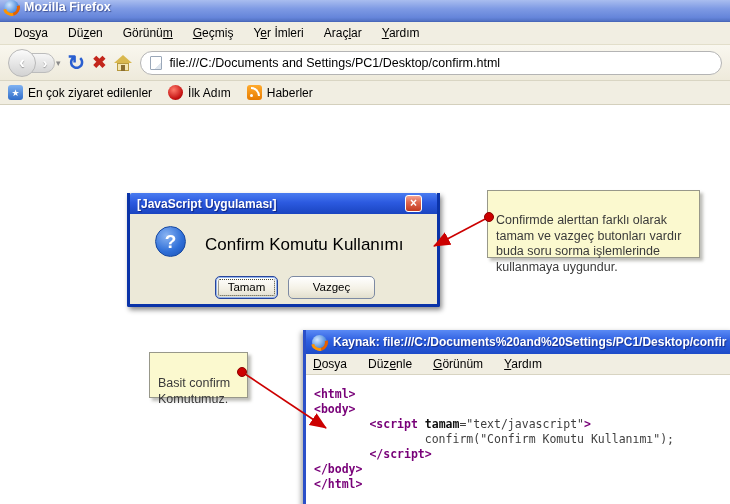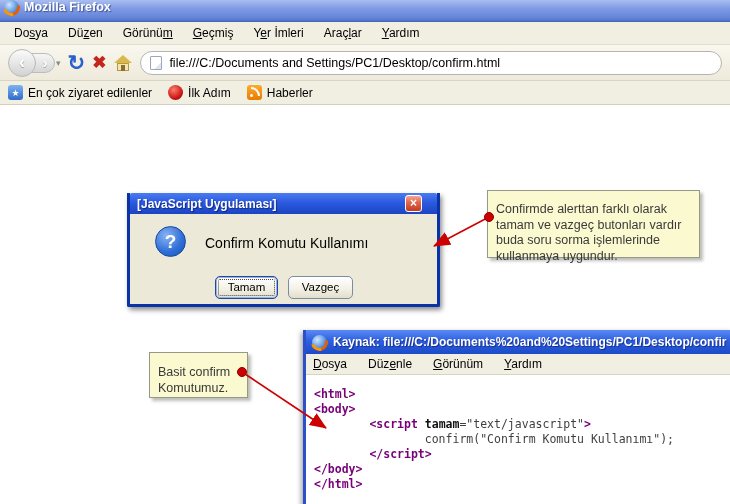--- a/index.html
+++ b/index.html
@@ -87,35 +87,35 @@
   .dlg-close {
     width:17px; height:17px; border-radius:3px; border:1px solid #fff;
     background:linear-gradient(180deg,#f5a492,#e06a50 40%,#c23a20);
     color:#fff; font-size:12px; font-weight:bold; line-height:15px; text-align:center; text-shadow:none;
   }
   .dlg-body { position:relative; height:90px; }
   .q-icon { position:absolute; left:25px; top:12px; width:31px; height:31px; border-radius:50%;
     background:radial-gradient(circle at 36% 30%, #8ab4f2, #2f6fd8 58%, #1a4fb0);
     border:1px solid #1648a0; color:#fff; font-size:19px; font-weight:bold;
     display:flex; align-items:center; justify-content:center; }
-  .dlg-msg { position:absolute; left:75px; top:21px; font-size:14px; color:#000; }
+  .dlg-msg { position:absolute; left:75px; top:21px; font-size:17px; color:#000; }
   .xp-btn {
     position:absolute; top:62px; height:23px; font-size:11.5px;
     background:linear-gradient(180deg,#ffffff,#f4f1e6 55%,#e2dfcd);
     border:1px solid #7d8aa3; border-radius:5px; text-align:center; line-height:20px;
     font-family:"Liberation Sans",sans-serif;
   }
   .btn-ok { left:85px; width:63px; border-color:#28459c;
     box-shadow:0 0 0 1px #93b4ec inset; outline:1px dotted #4a4a3a; outline-offset:-4px; }
-  .btn-cancel { left:158px; width:65px; }
+  .btn-cancel { left:158px; width:87px; }
   
   .callout {
     position:absolute; z-index:20; background:#fbf9cf; border:1px solid #98988a;
     box-shadow:3px 3px 3px rgba(110,110,100,.45);
-    color:#3a3a3a; font-size:12.5px; line-height:15.5px; padding:11px 8px;
+    color:#3a3a3a; font-size:12.5px; line-height:15.5px; padding:22px 8px;
   }
   .callout-1 { left:487px; top:190px; width:213px; height:68px; }
   .callout-2 { left:149px; top:352px; width:99px; height:46px; line-height:16px; }
   
   .src-window {
     position:absolute; left:303px; top:330px; width:430px; height:177px; z-index:5;
     background:#fff; border-left:3px solid #2b50c8; box-shadow:-2px 2px 5px rgba(0,0,0,.35);
   }
   .src-titlebar {
     height:24px; background:linear-gradient(180deg,#5a8af5,#2e5fe0 45%,#1d4bc8);

